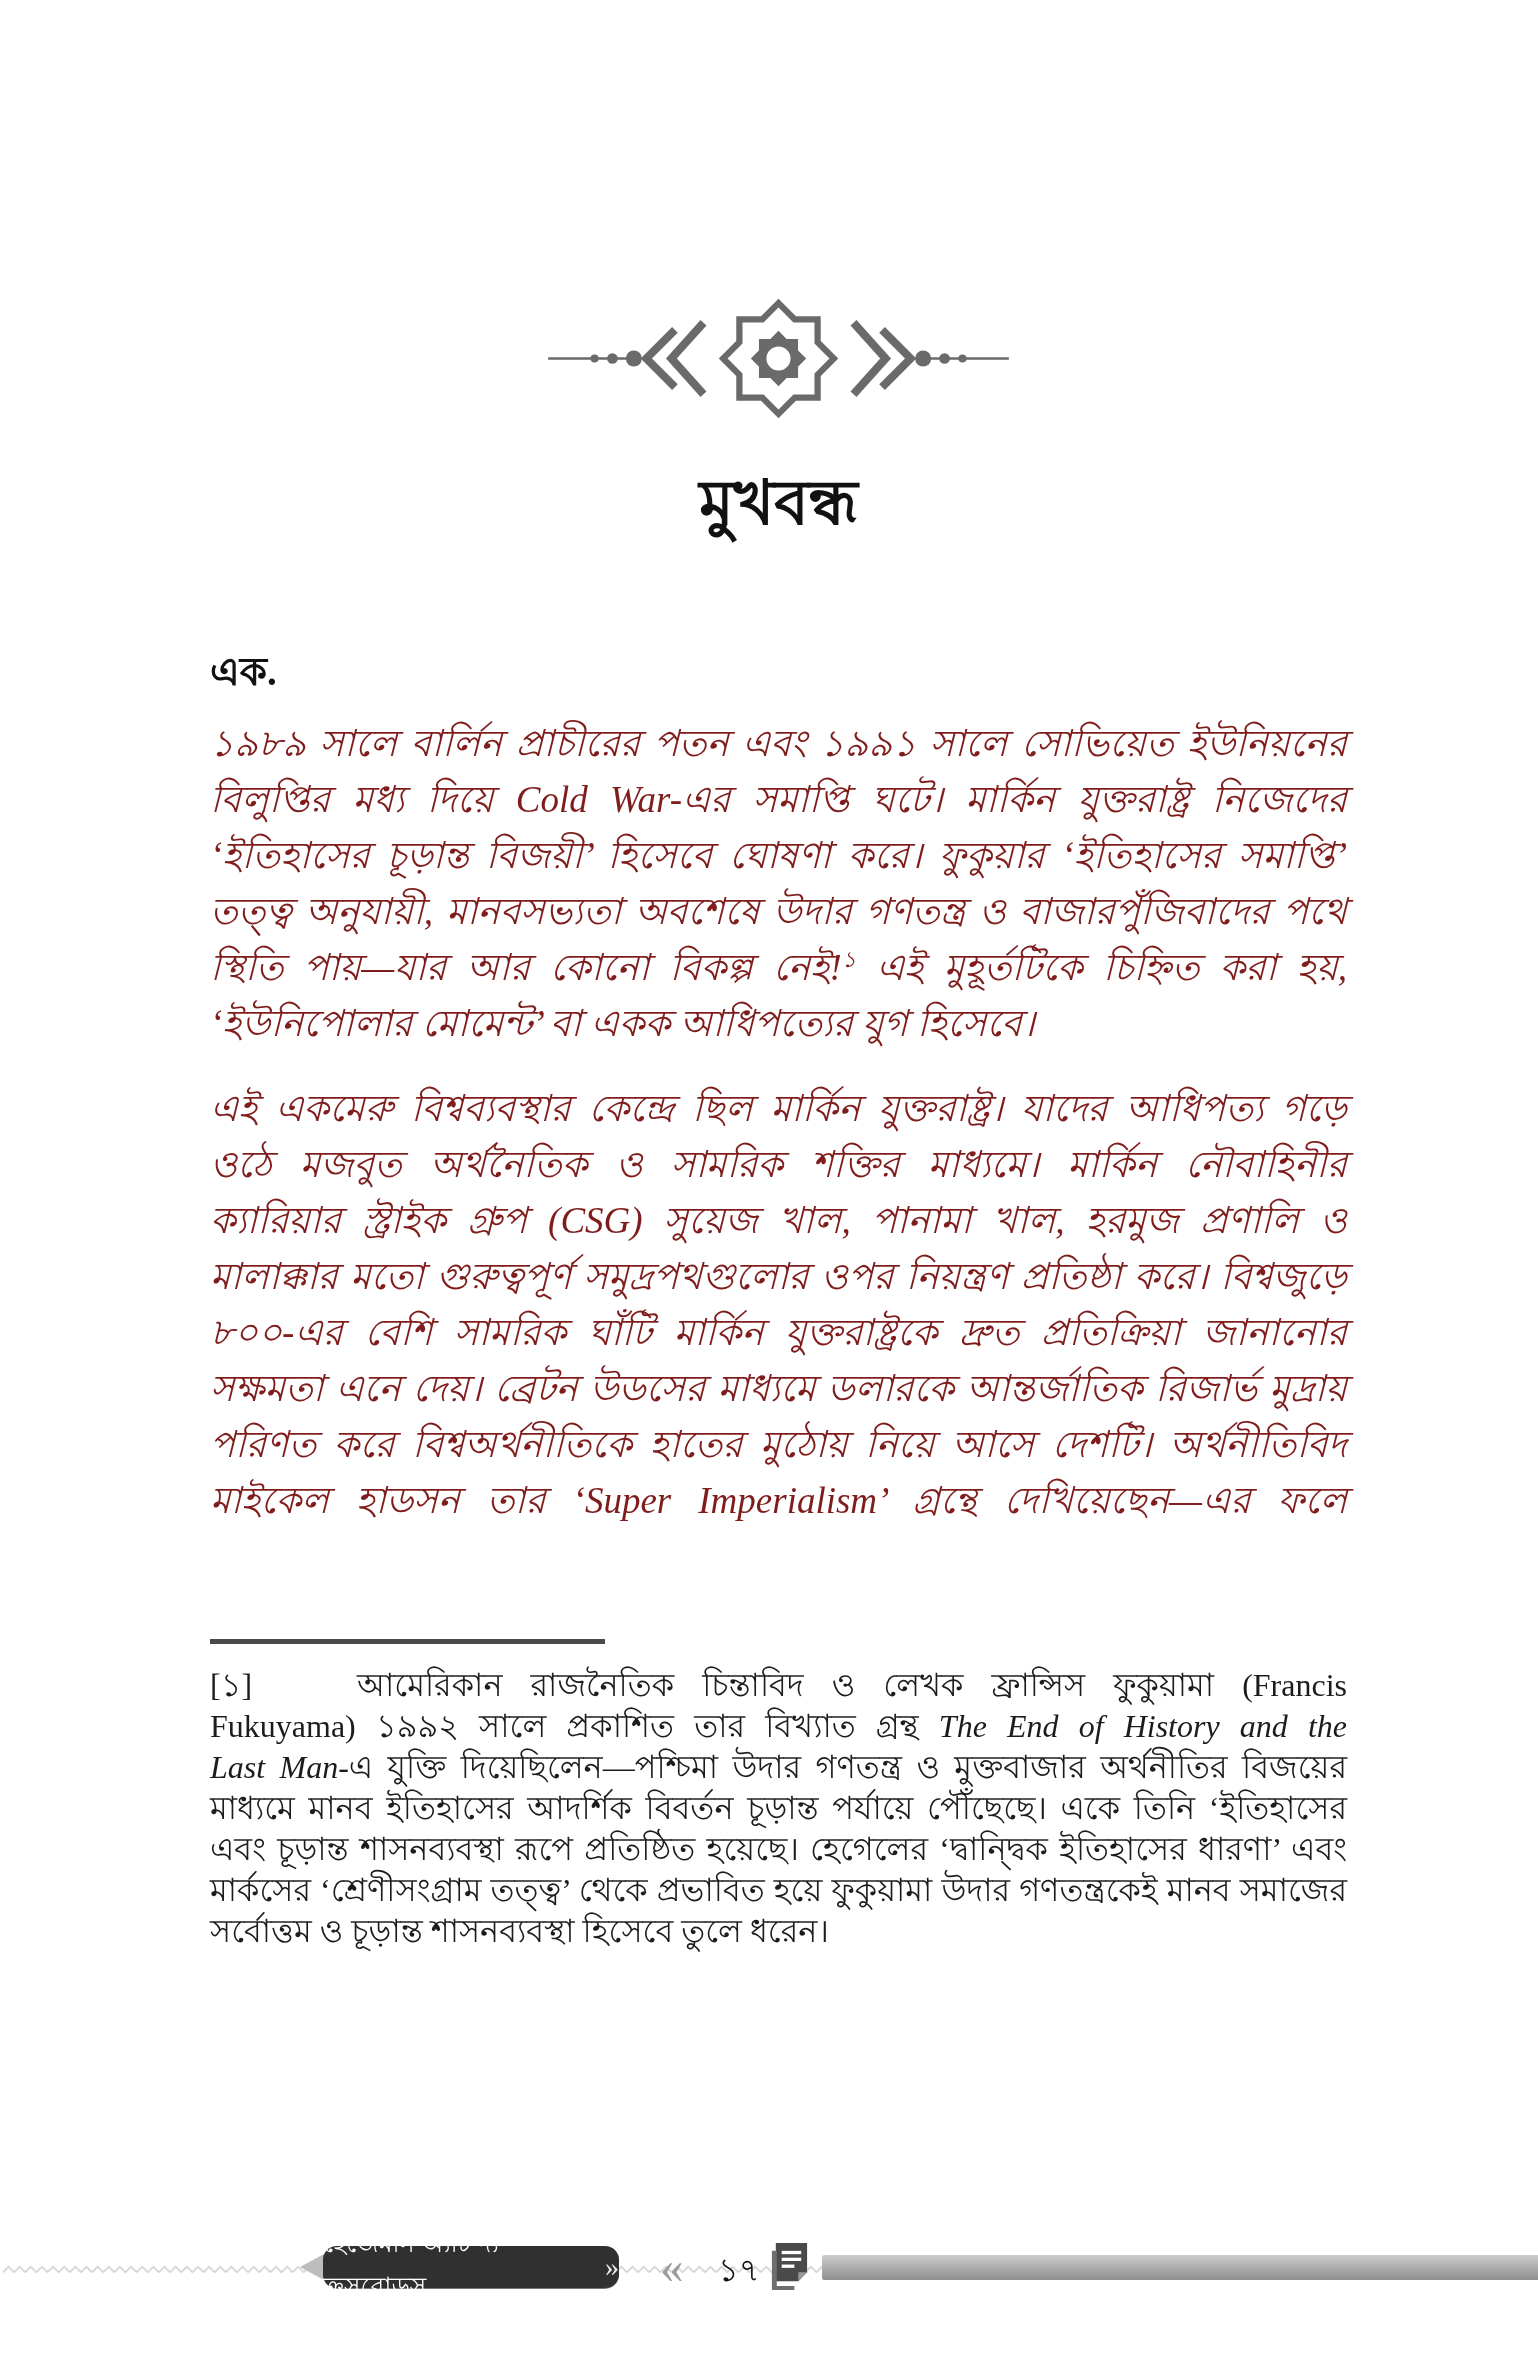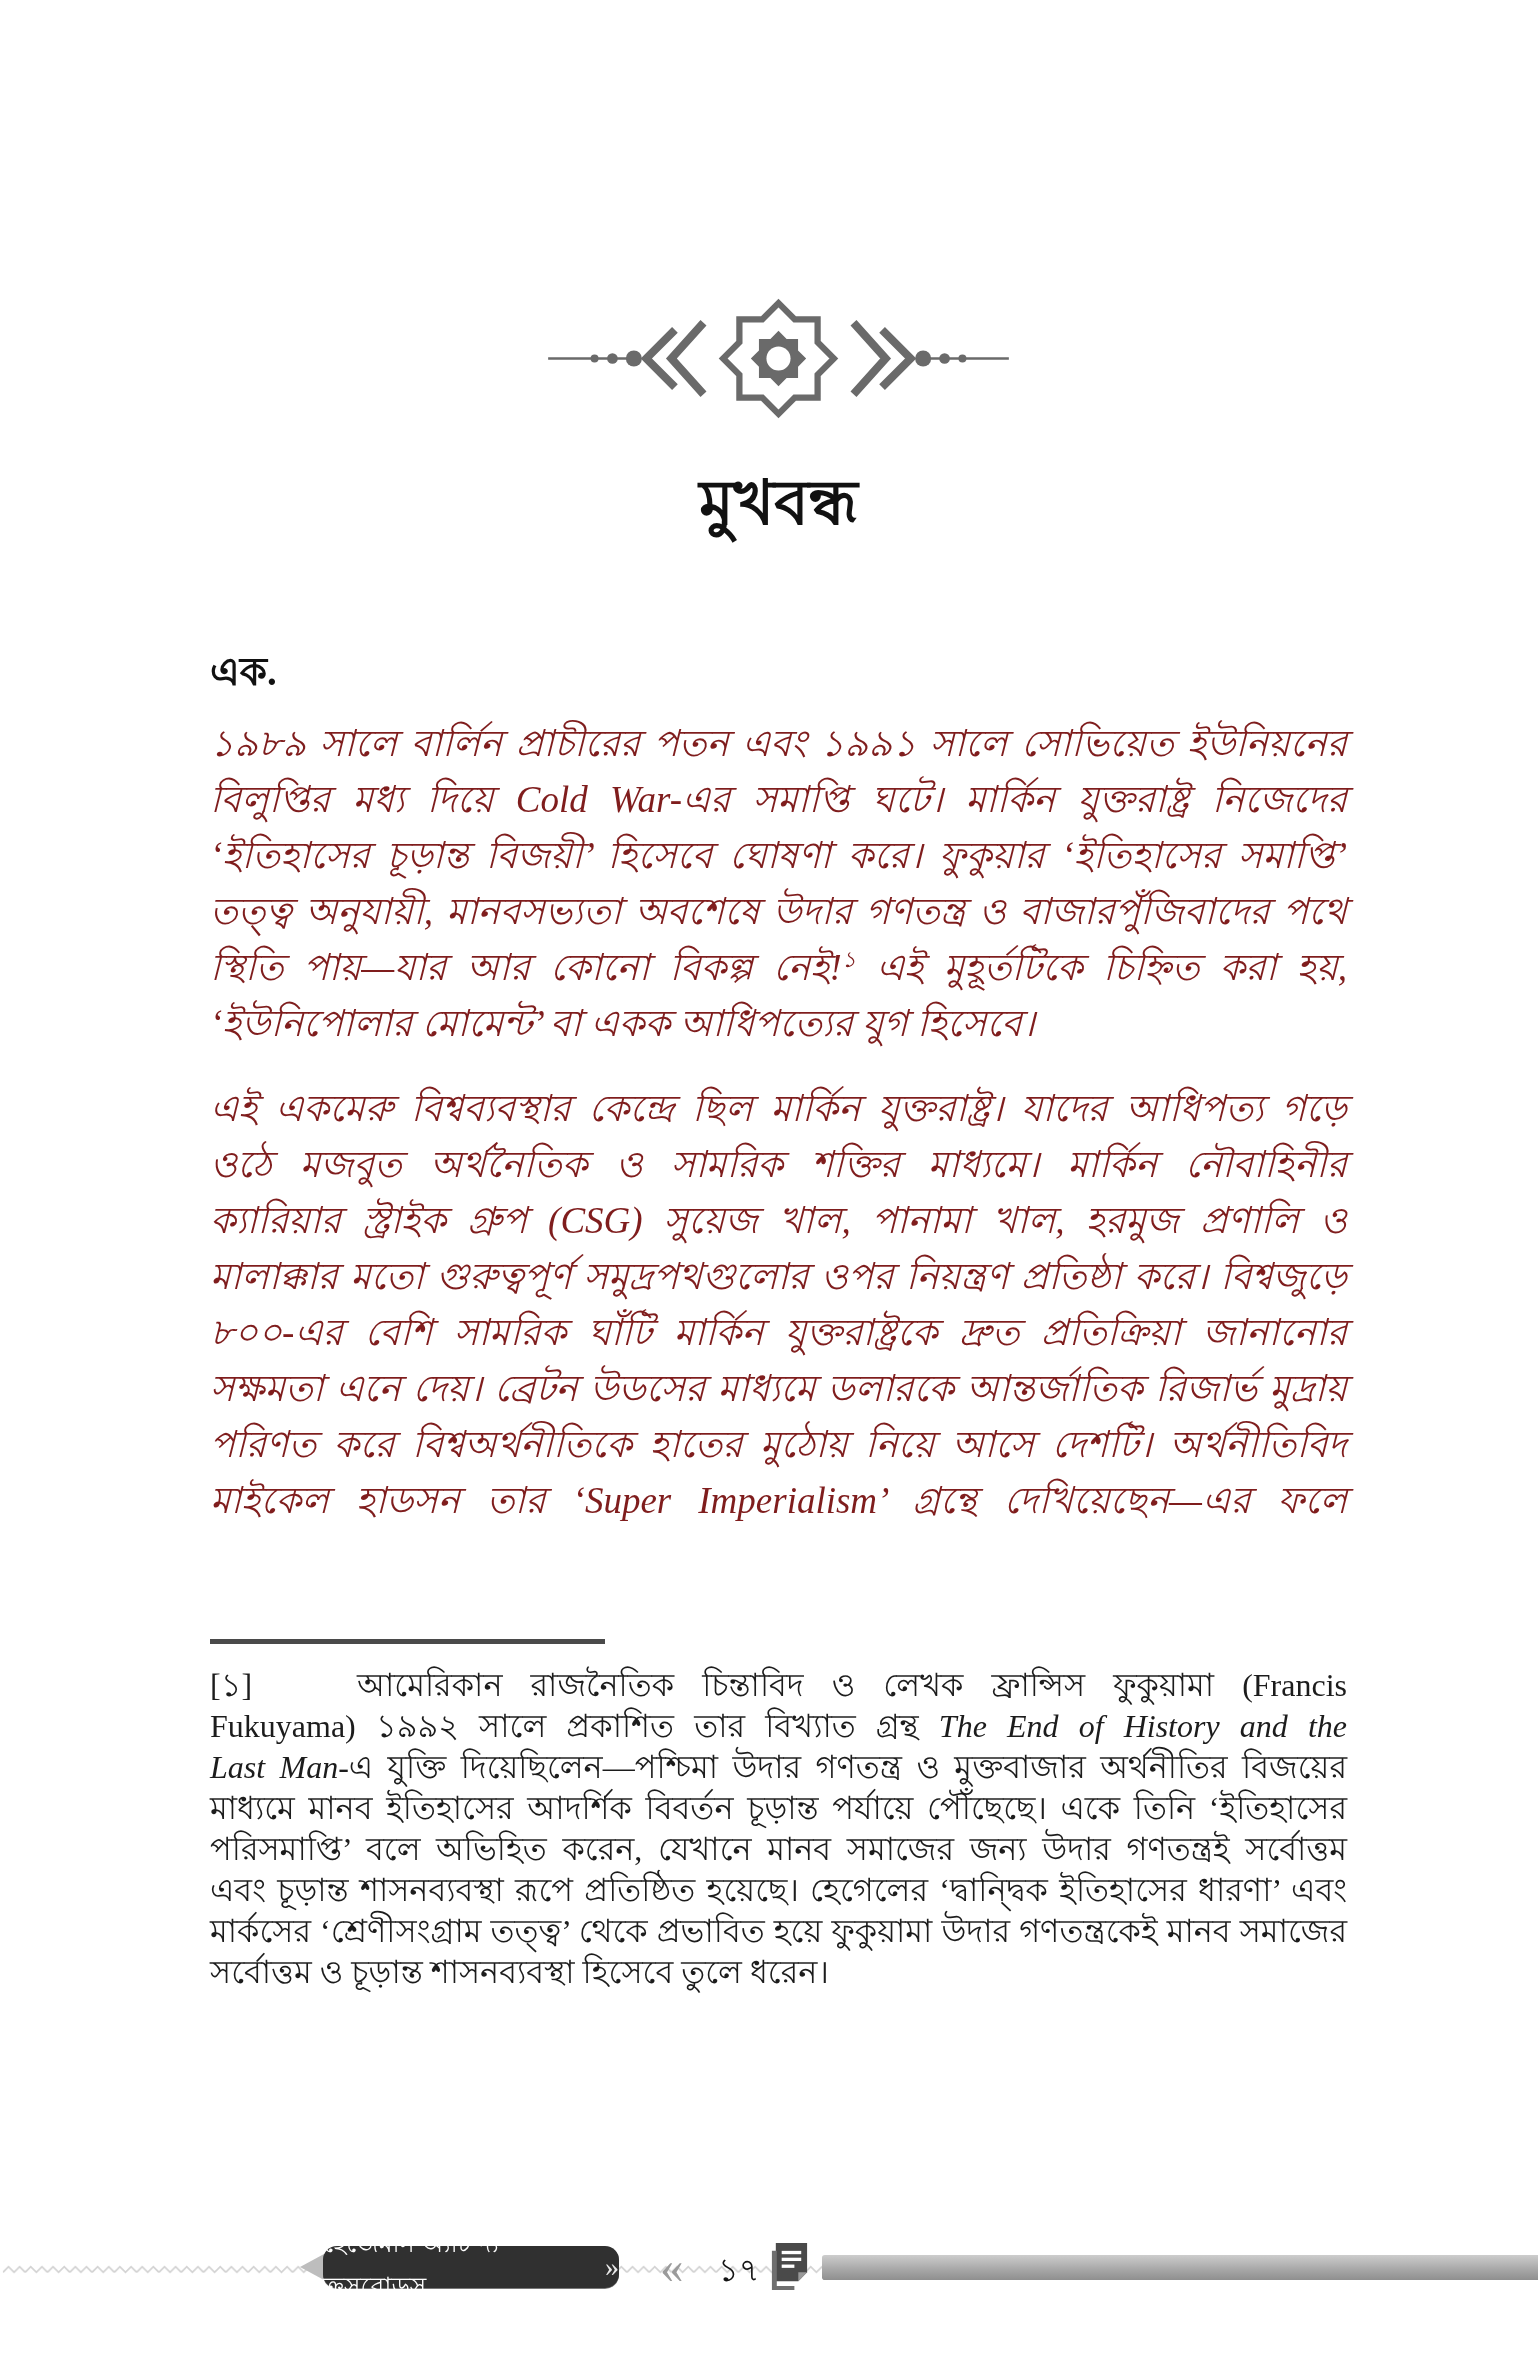--- a/index.html
+++ b/index.html
@@ -130,21 +130,20 @@
       <div class="tline"><span>পরিণত করে বিশ্বঅর্থনীতিকে হাতের মুঠোয় নিয়ে আসে দেশটি। অর্থনীতিবিদ</span></div>
       <div class="tline"><span>মাইকেল হাডসন তার ‘Super Imperialism’ গ্রন্থে দেখিয়েছেন—এর ফলে</span></div>
     </div>
 
   <div class="footnote-rule"></div>
   <div class="footnote">
       <div class="tline"><span class="fn-marker">[১]</span><span>আমেরিকান রাজনৈতিক চিন্তাবিদ ও লেখক ফ্রান্সিস ফুকুয়ামা (Francis</span></div>
       <div class="tline"><span>Fukuyama) ১৯৯২ সালে প্রকাশিত তার বিখ্যাত গ্রন্থ </span><em>The End of History and the</em></div>
       <div class="tline"><em>Last Man</em><span>-এ যুক্তি দিয়েছিলেন—পশ্চিমা উদার গণতন্ত্র ও মুক্তবাজার অর্থনীতির বিজয়ের</span></div>
       <div class="tline"><span>মাধ্যমে মানব ইতিহাসের আদর্শিক বিবর্তন চূড়ান্ত পর্যায়ে পৌঁছেছে। একে তিনি ‘ইতিহাসের</span></div>
-      <div class="tline"><span>পরিসমাপ্তি’ বলে অভিহিত করেন, যেখানে মানব সমাজের জন্য উদার গণতন্ত্রই সর্বোত্তম</span></div>
       <div class="tline"><span>এবং চূড়ান্ত শাসনব্যবস্থা রূপে প্রতিষ্ঠিত হয়েছে। হেগেলের ‘দ্বান্দ্বিক ইতিহাসের ধারণা’ এবং</span></div>
       <div class="tline"><span>মার্কসের ‘শ্রেণীসংগ্রাম তত্ত্ব’ থেকে প্রভাবিত হয়ে ফুকুয়ামা উদার গণতন্ত্রকেই মানব সমাজের</span></div>
       <div class="tline tline-last"><span>সর্বোত্তম ও চূড়ান্ত শাসনব্যবস্থা হিসেবে তুলে ধরেন।</span></div>
     </div>
 
   <div class="footer">
     <svg class="zigzag" viewBox="0 0 1650 14" width="1538" height="13">
       <defs>
         <pattern id="zz" width="24" height="14" patternUnits="userSpaceOnUse">
           <path d="M0,10 L6,4 L12,10 L18,4 L24,10" stroke="#d4d4d4" fill="none" stroke-width="2"></path>

